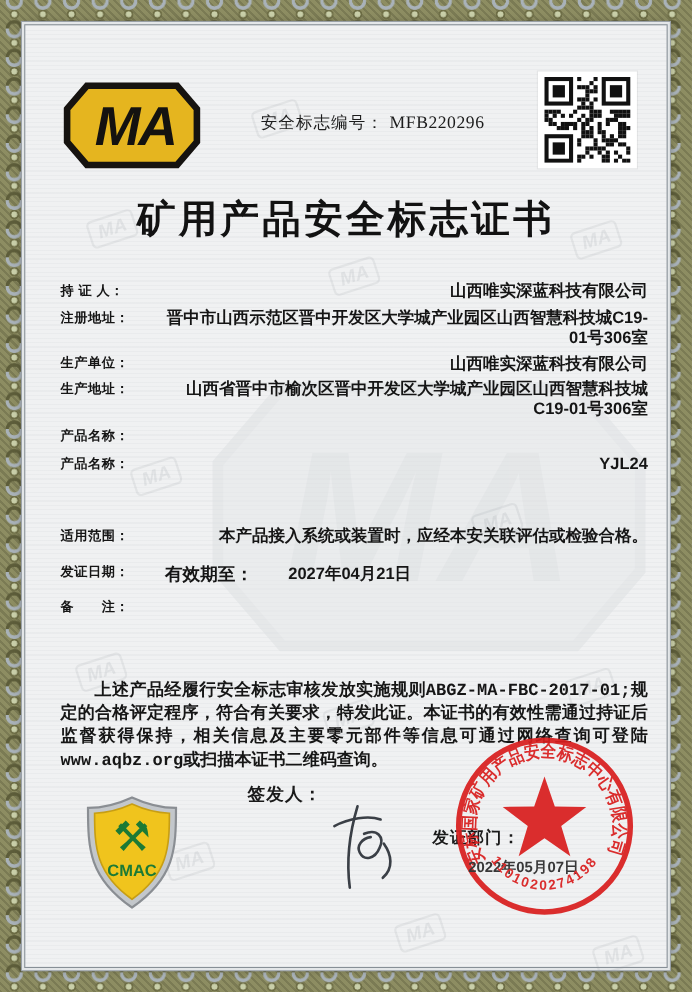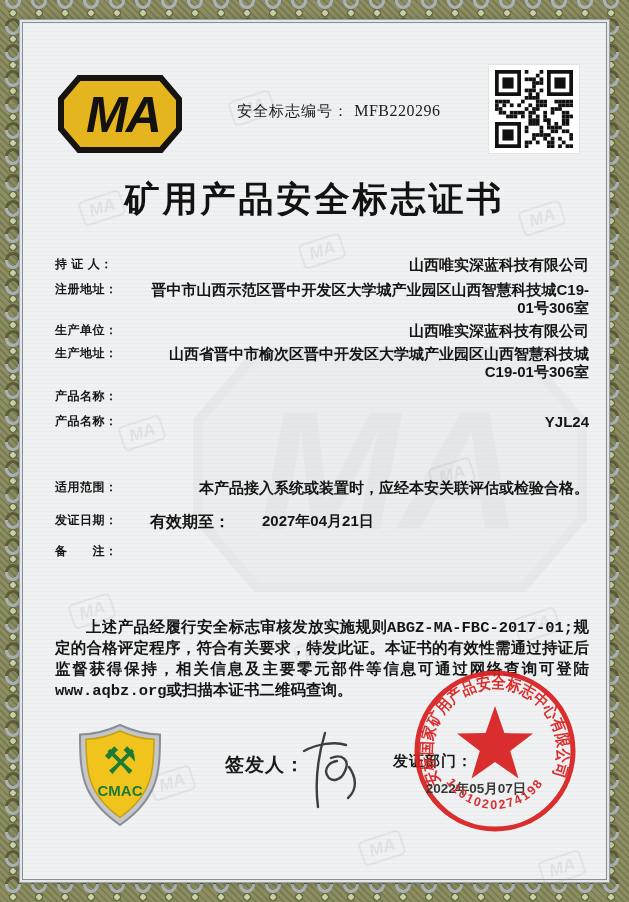--- a/index.html
+++ b/index.html
@@ -43,21 +43,21 @@
   .r1{top:256px}.r2{top:281px}.r3{top:322px}.r4{top:345px}.r5{top:388px}
   .r6{top:413px}.r7{top:438px}.r8{top:479px}.rdate{top:512px}.rremark{top:543px}
   .rdate .val{flex:0 0 168px;}
   .rdate .lbl2{flex:0 0 112px;font-size:16px;font-weight:600;white-space:nowrap;}
   .rdate .val2{flex:1;font-size:15px;font-weight:bold;}
   
   .statement{left:55px;top:618px;width:534px;font-size:15.5px;font-weight:bold;color:#161616;
              line-height:21px;text-indent:2em;text-align:justify;font-family:Liberation Mono, monospace;}
   
   .cmac{left:76px;top:722px;width:88px;height:106px;}
-  .signer{left:225px;top:752px;font-size:19px;font-weight:600;color:#1a1a1a;letter-spacing:1px;text-align:center;}
+  .signer{left:225px;top:712px;font-size:16px;font-weight:600;color:#1a1a1a;letter-spacing:1px;text-align:center;}
   .sig{left:287px;top:727px;width:82px;height:86px;}
   .dept{left:393px;top:752px;font-size:15px;font-weight:600;color:#1a1a1a;letter-spacing:1px;}
   .seal{left:410px;top:666px;width:170px;height:170px;opacity:.93;}
   
   .wm-big{left:185px;top:325px;width:410px;height:290px;opacity:.55;pointer-events:none;}
   .wm-s{position:absolute;transform:rotate(-18deg);border:2px solid rgba(140,150,158,.14);
         border-radius:5px;padding:1px 7px;color:rgba(140,150,158,.16);
         font-weight:900;font-style:italic;font-size:17px;pointer-events:none;}
 </style>
 </head>

